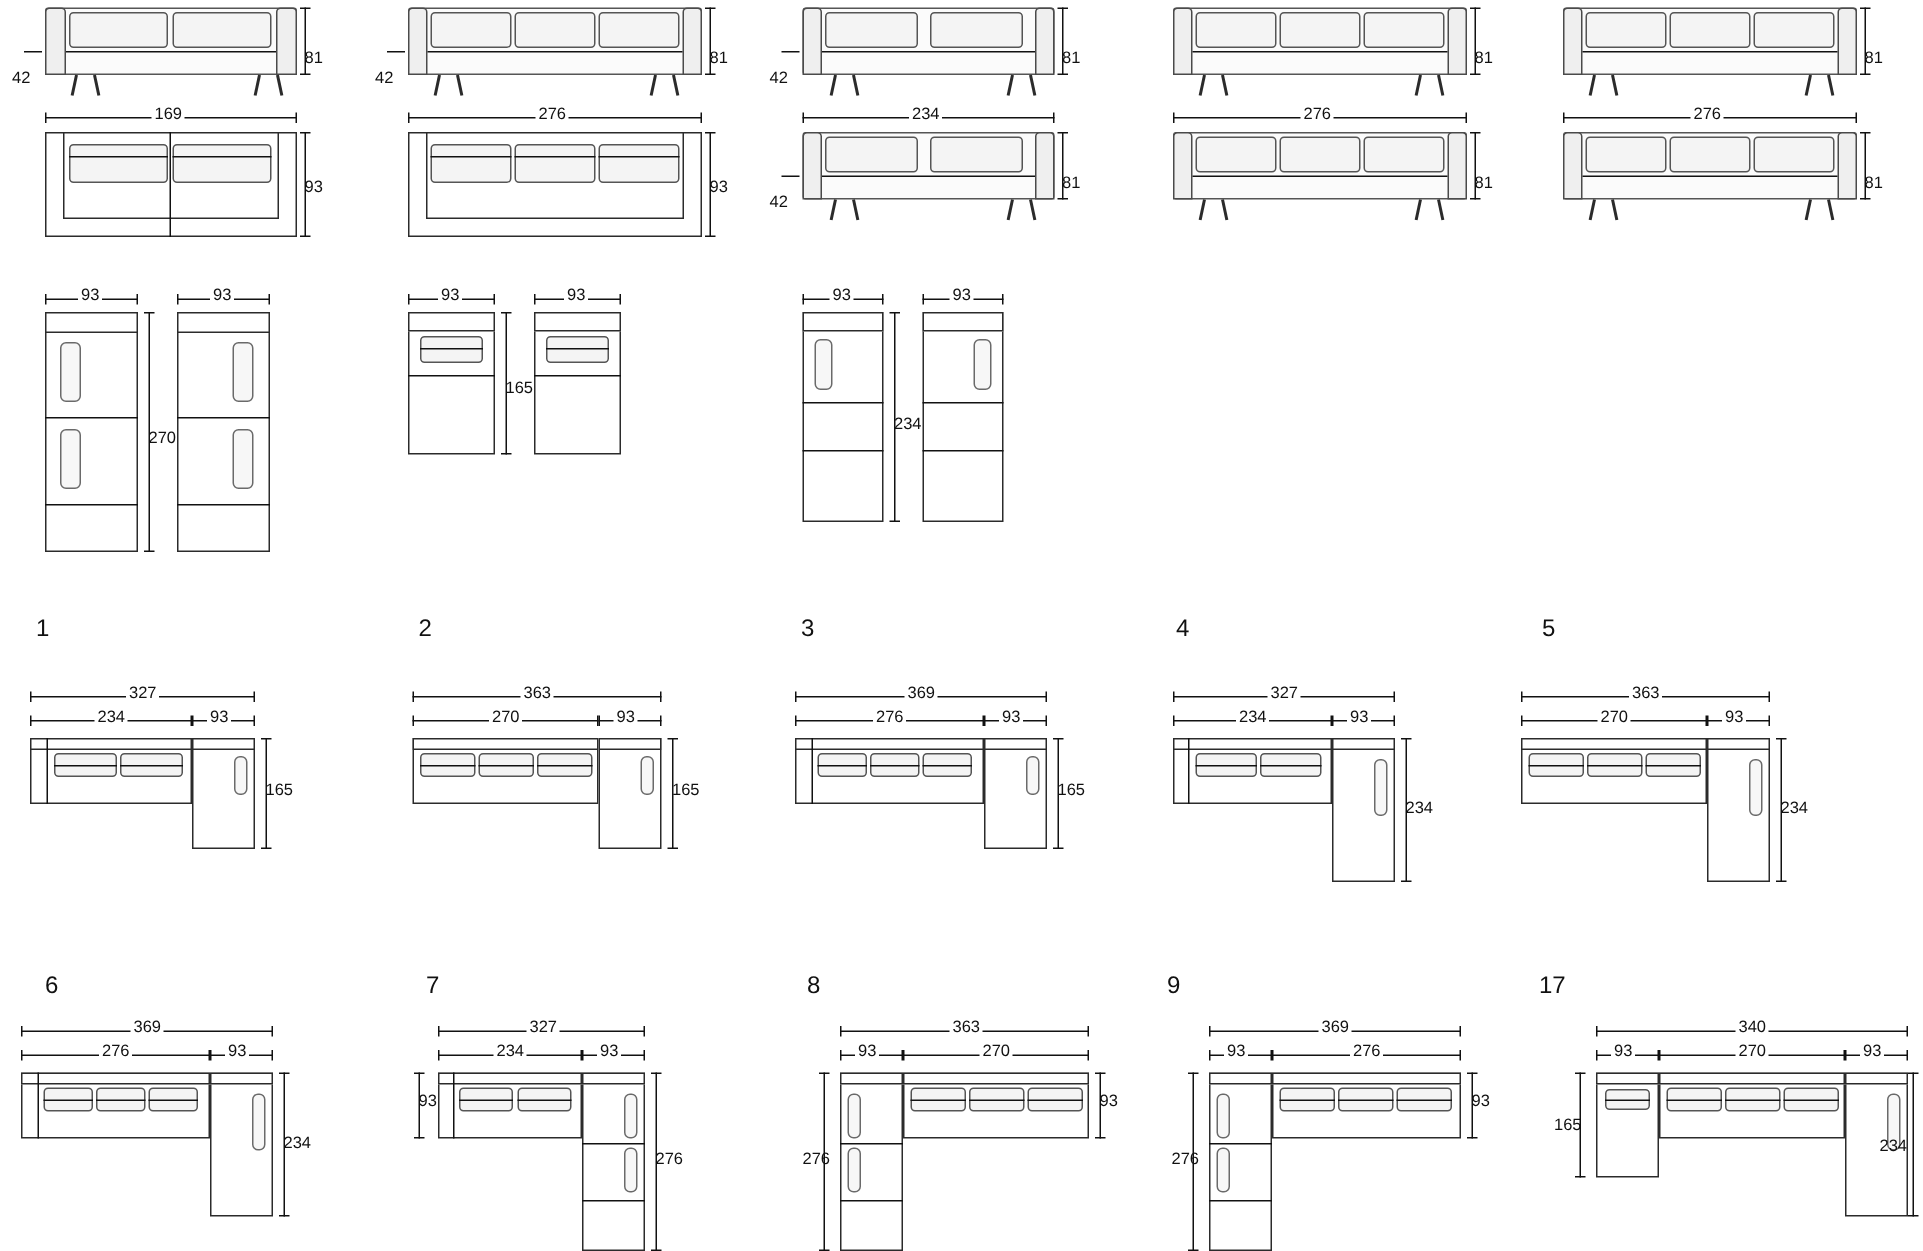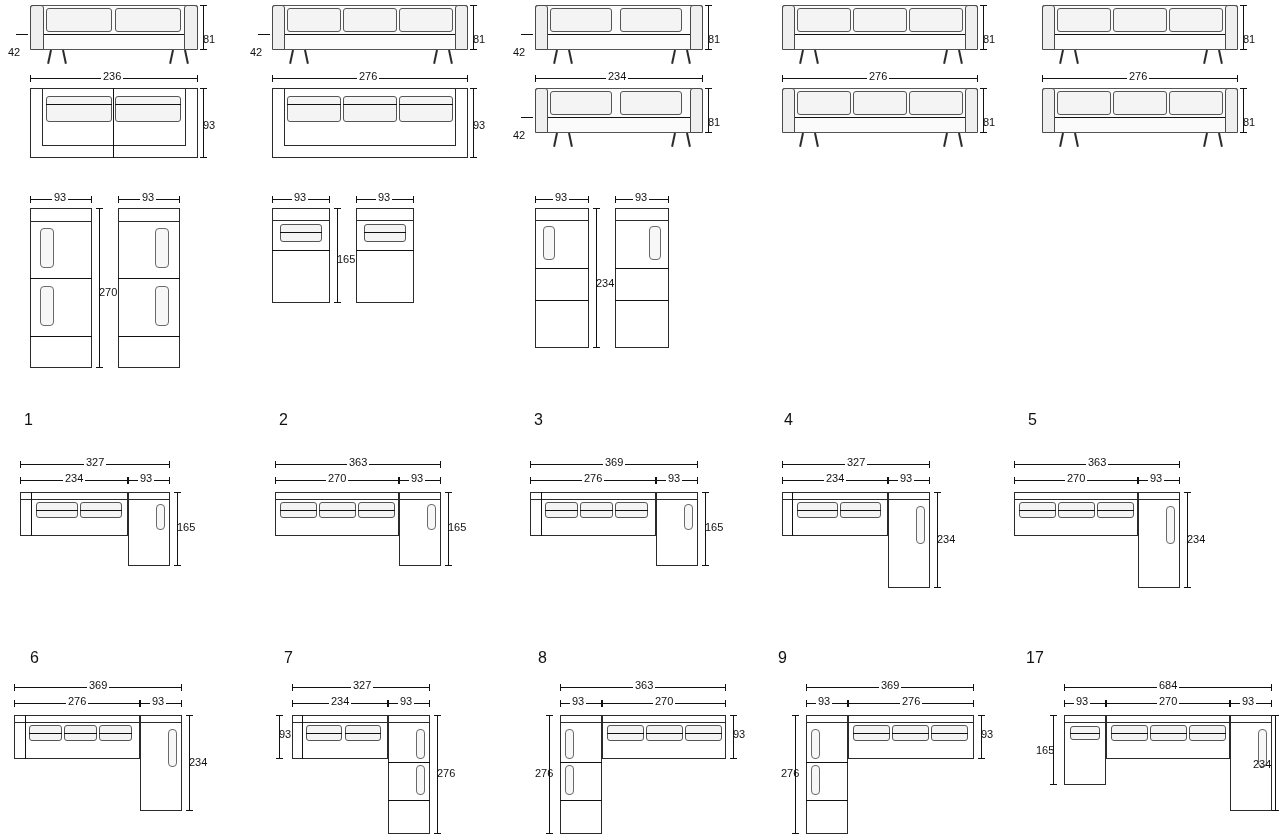--- a/index.html
+++ b/index.html
@@ -53,21 +53,21 @@
 
   <div class="vdimline" style="left:200px;top:5px;height:45px;">
         <i></i>
       </div>
   <span class="num" style="left:203px;top:34px;">81</span>
   <div class="hline" style="left:16px;top:34px;width:12px;"></div>
   <span class="num" style="left:8px;top:47px;">42</span>
   <div class="dimline" style="left:30px;top:75px;width:168px;">
         <i></i>
       </div>
-  <span class="lbl" style="left:101px;top:71px;">236</span>
+  <span class="lbl" style="left:101px;top:71px;">169</span>
 
   <div class="box" style="left:30px;top:88px;width:168px;height:70px;"></div>
   <div class="box" style="left:42px;top:88px;width:144px;height:58px;"></div>
   <div class="cush" style="left:46px;top:96px;width:66px;height:26px;"></div>
   <div class="cush" style="left:115px;top:96px;width:66px;height:26px;"></div>
   <div class="hline" style="left:46px;top:104px;width:66px;"></div>
   <div class="hline" style="left:115px;top:104px;width:66px;"></div>
   <div class="vline" style="left:113px;top:88px;height:70px;"></div>
   <div class="vdimline" style="left:200px;top:88px;height:70px;">
         <i></i>
@@ -624,21 +624,21 @@
         <i></i>
       </div>
   <span class="num" style="left:781px;top:768px;">276</span>
 </div>
 
 <div>
   <span class="bignum" style="left:1026px;top:650px;">17</span>
   <div class="dimline" style="left:1064px;top:684px;width:208px;">
         <i></i>
       </div>
-  <span class="lbl" style="left:1157px;top:680px;">684</span>
+  <span class="lbl" style="left:1157px;top:680px;">340</span>
   <div class="dimline" style="left:1064px;top:700px;width:42px;">
         <i></i>
       </div>
   <span class="lbl" style="left:1074px;top:696px;">93</span>
   <div class="dimline" style="left:1106px;top:700px;width:124px;">
         <i></i>
       </div>
   <span class="lbl" style="left:1157px;top:696px;">270</span>
   <div class="dimline" style="left:1230px;top:700px;width:42px;">
         <i></i>

